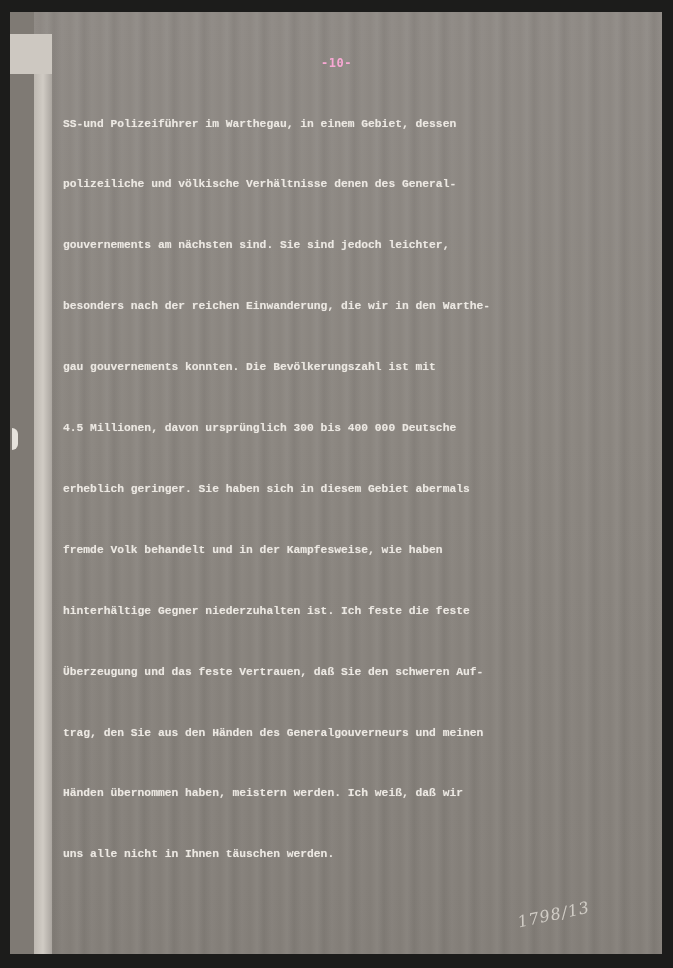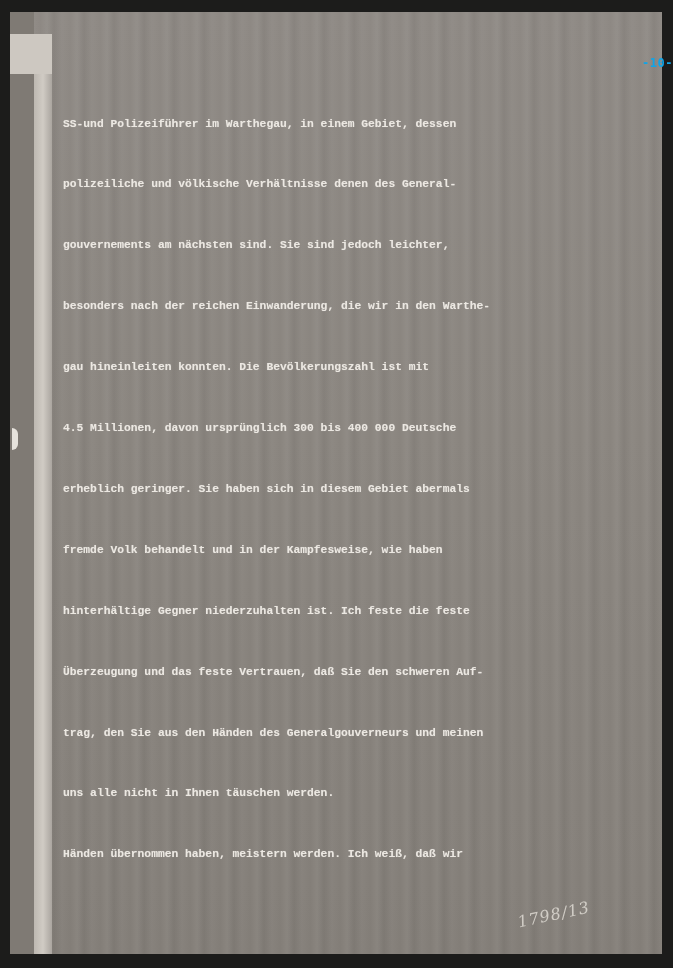--- a/index.html
+++ b/index.html
@@ -59,25 +59,25 @@
       width: 6px;
       height: 22px;
       border-radius: 0 6px 6px 0;
       background: #e6e2dc;
     }
     .page-number {
       position: absolute;
       left: 0;
       width: 100%;
       top: 56px;
-      text-align: right;
+      text-align: center;
       font-family: "DejaVu Sans Mono", "Liberation Mono", monospace;
       font-weight: bold;
       font-size: 12px;
-      color: #0ea5e9;
+      color: #f9a8d4;
       letter-spacing: 0.5px;
     }
     .body-text {
       position: absolute;
       left: 63px;
       top: 73px;
       width: 560px;
       font-family: "DejaVu Sans Mono", "Liberation Mono", monospace;
       font-weight: bold;
       font-size: 11.3px;
@@ -110,29 +110,29 @@
   <div class="punch-hole"></div>
 </div>
 
 <div class="page-number">-10-</div>
 
 <div class="body-text">
   <span class="line">SS-und Polizeiführer im Warthegau, in einem Gebiet, dessen</span>
   <span class="line">polizeiliche und völkische Verhältnisse denen des General-</span>
   <span class="line">gouvernements am nächsten sind. Sie sind jedoch leichter,</span>
   <span class="line">besonders nach der reichen Einwanderung, die wir in den Warthe-</span>
-  <span class="line">gau hineinleiten konnten. Die Bevölkerungszahl ist mit</span>
+  <span class="line">gau gouvernements konnten. Die Bevölkerungszahl ist mit</span>
   <span class="line">4.5 Millionen, davon ursprünglich 300 bis 400 000 Deutsche</span>
   <span class="line">erheblich geringer. Sie haben sich in diesem Gebiet abermals</span>
   <span class="line">fremde Volk behandelt und in der Kampfesweise, wie haben</span>
   <span class="line">hinterhältige Gegner niederzuhalten ist. Ich feste die feste</span>
   <span class="line">Überzeugung und das feste Vertrauen, daß Sie den schweren Auf-</span>
   <span class="line">trag, den Sie aus den Händen des Generalgouverneurs und meinen</span>
+  <span class="line">Händen übernommen haben, meistern werden. Ich weiß, daß wir</span>
   <span class="line">uns alle nicht in Ihnen täuschen werden.</span>
-  <span class="line">Händen übernommen haben, meistern werden. Ich weiß, daß wir</span>
 
   
 
   
   
   
   
   
   
   

